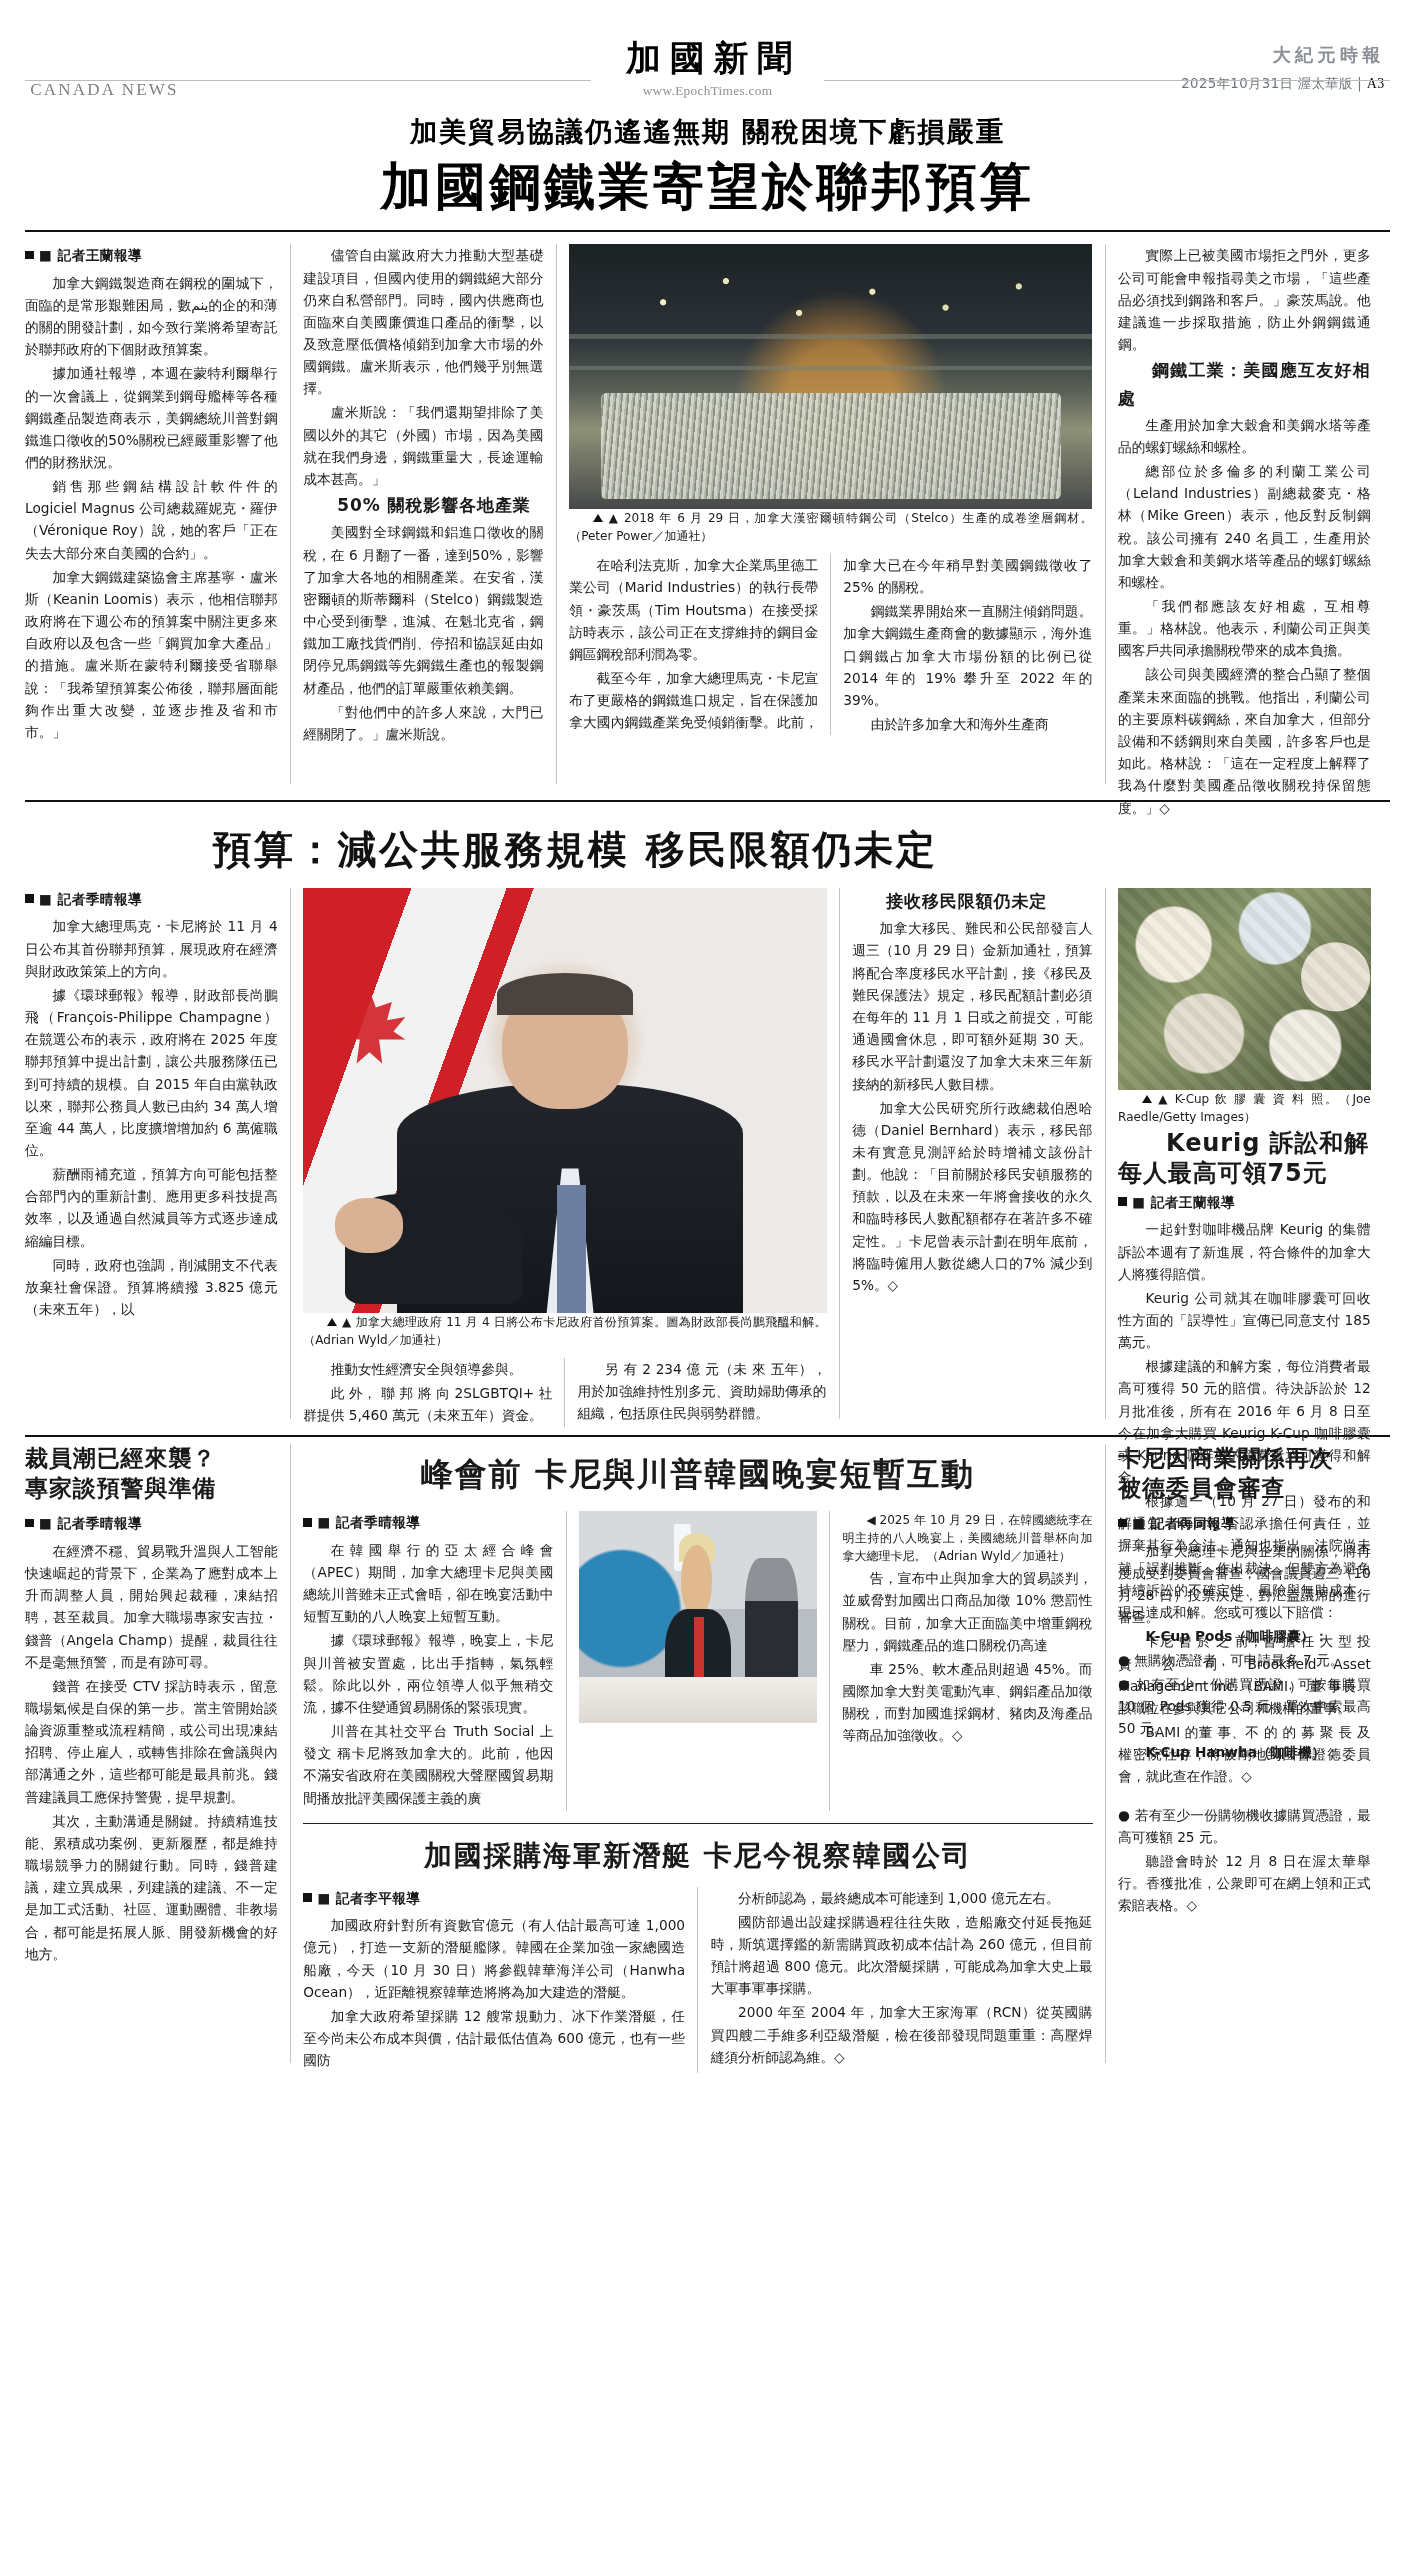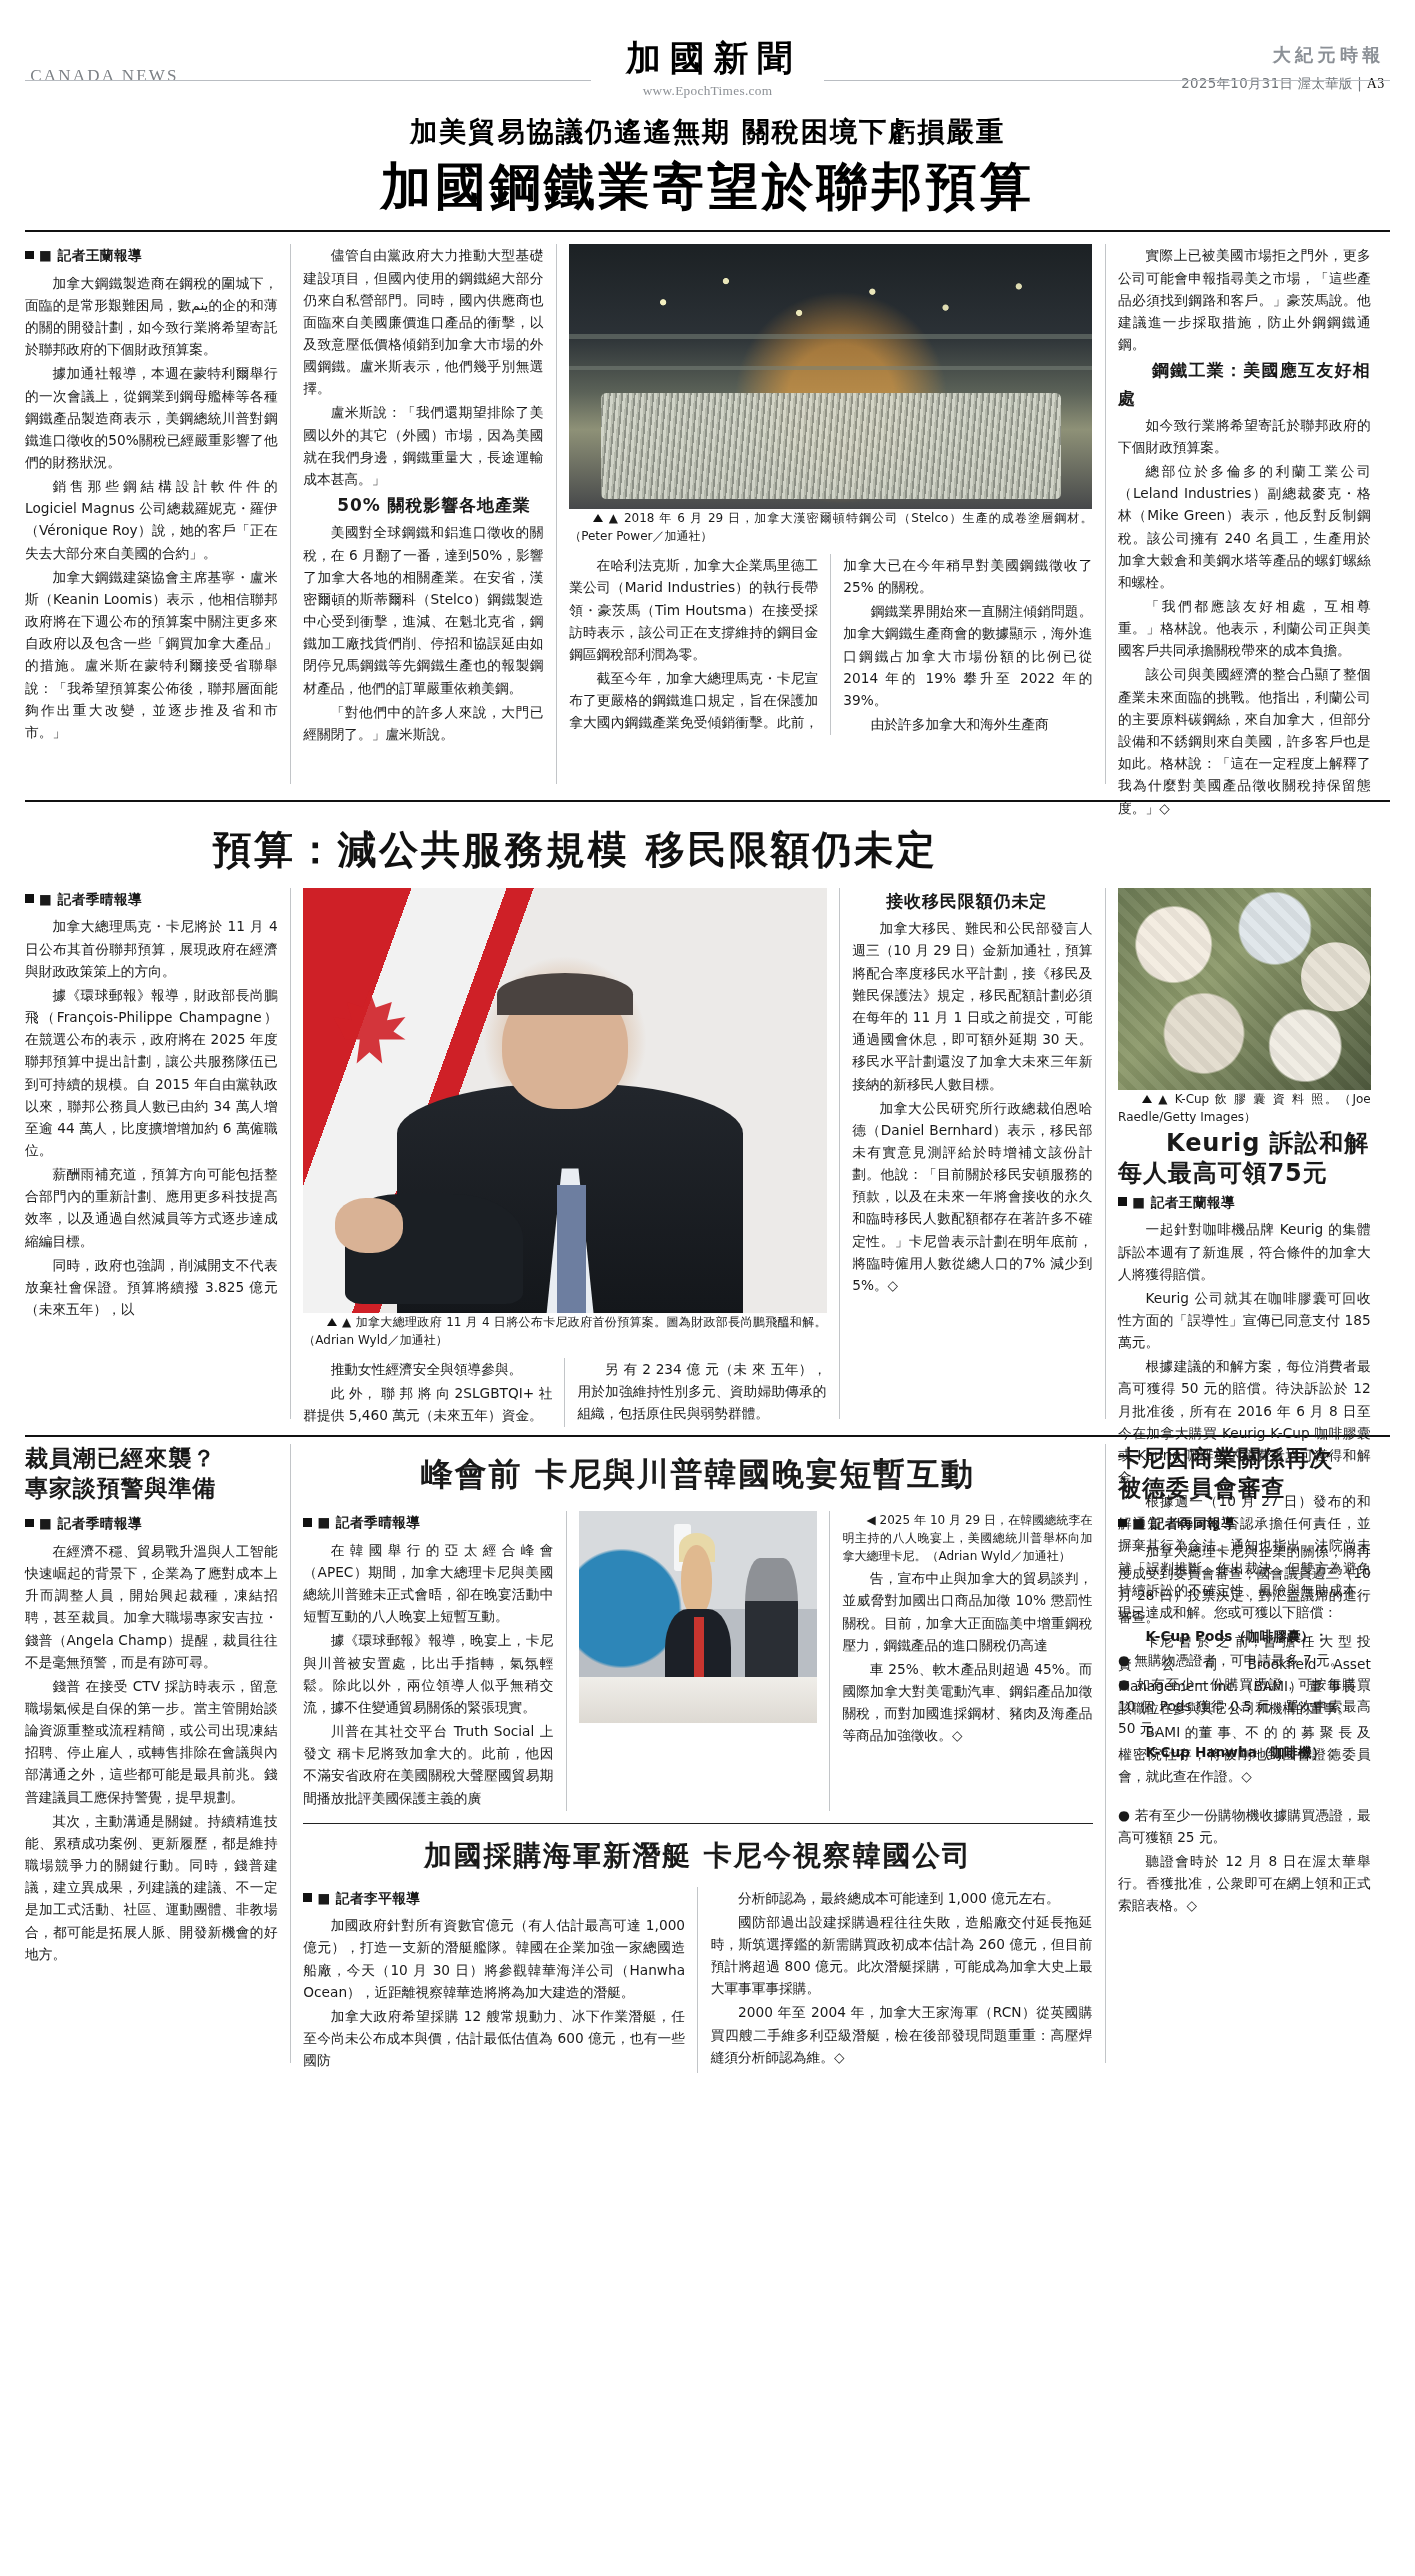--- a/index.html
+++ b/index.html
@@ -9,21 +9,21 @@
     background:#ffffff;
     font-family:"DejaVu Sans","Liberation Sans",sans-serif;
     color:#111;
     overflow:hidden;
   }
   .page { width:1415px; height:2576px; padding:26.5px 25px 8.8px 25px; position:relative; }
 
   
   .masthead { position:relative; height:73px; }
   .mast-left {
-    position:absolute; left:5.3px; top:39px;
+    position:absolute; left:5.3px; top:53px;
     font-family:"Liberation Serif","DejaVu Serif",serif;
     font-size:17px; letter-spacing:2.2px; color:#7c8085; font-weight:400;
   }
   .mast-center {
     position:absolute; left:50%; top:14px; transform:translateX(-50%);
     text-align:center;
   }
   .mast-title {
     font-family:"DejaVu Sans","Liberation Sans",sans-serif;
     font-weight:700; font-size:35px; letter-spacing:8.8px; color:#000;
@@ -275,21 +275,21 @@
         <p>截至今年，加拿大總理馬克・卡尼宣布了更嚴格的鋼鐵進口規定，旨在保護加拿大國內鋼鐵產業免受傾銷衝擊。此前，加拿大已在今年稍早對美國鋼鐵徵收了 25% 的關稅。</p>
         <p>鋼鐵業界開始來一直關注傾銷問題。加拿大鋼鐵生產商會的數據顯示，海外進口鋼鐵占加拿大市場份額的比例已從 2014 年的 19% 攀升至 2022 年的 39%。</p>
         <p>由於許多加拿大和海外生產商</p>
       </div>
     </div>
     <div class="rule-v"></div>
 
     <div class="col c5">
       <p>實際上已被美國市場拒之門外，更多公司可能會申報指尋美之市場，「這些產品必須找到鋼路和客戶。」豪茨馬說。他建議進一步採取措施，防止外鋼鋼鐵通鋼。</p>
       <p class="subhead">鋼鐵工業：美國應互友好相處</p>
-      <p>如今致行業將希望寄託於聯邦政府的下個財政預算案。</p>
+      <p>生產用於加拿大穀倉和美鋼水塔等產品的螺釘螺絲和螺栓。</p>
       <p>總部位於多倫多的利蘭工業公司（Leland Industries）副總裁麥克・格林（Mike Green）表示，他反對反制鋼稅。該公司擁有 240 名員工，生產用於加拿大穀倉和美鋼水塔等產品的螺釘螺絲和螺栓。</p>
       <p>「我們都應該友好相處，互相尊重。」格林說。他表示，利蘭公司正與美國客戶共同承擔關稅帶來的成本負擔。</p>
       <p>該公司與美國經濟的整合凸顯了整個產業未來面臨的挑戰。他指出，利蘭公司的主要原料碳鋼絲，來自加拿大，但部分設備和不銹鋼則來自美國，許多客戶也是如此。格林說：「這在一定程度上解釋了我為什麼對美國產品徵收關稅持保留態度。」◇</p>
     </div>
   </div>
 
   <div class="hr-heavy"></div>
 
   <div class="sec2">
     <div style="display:flex;">

